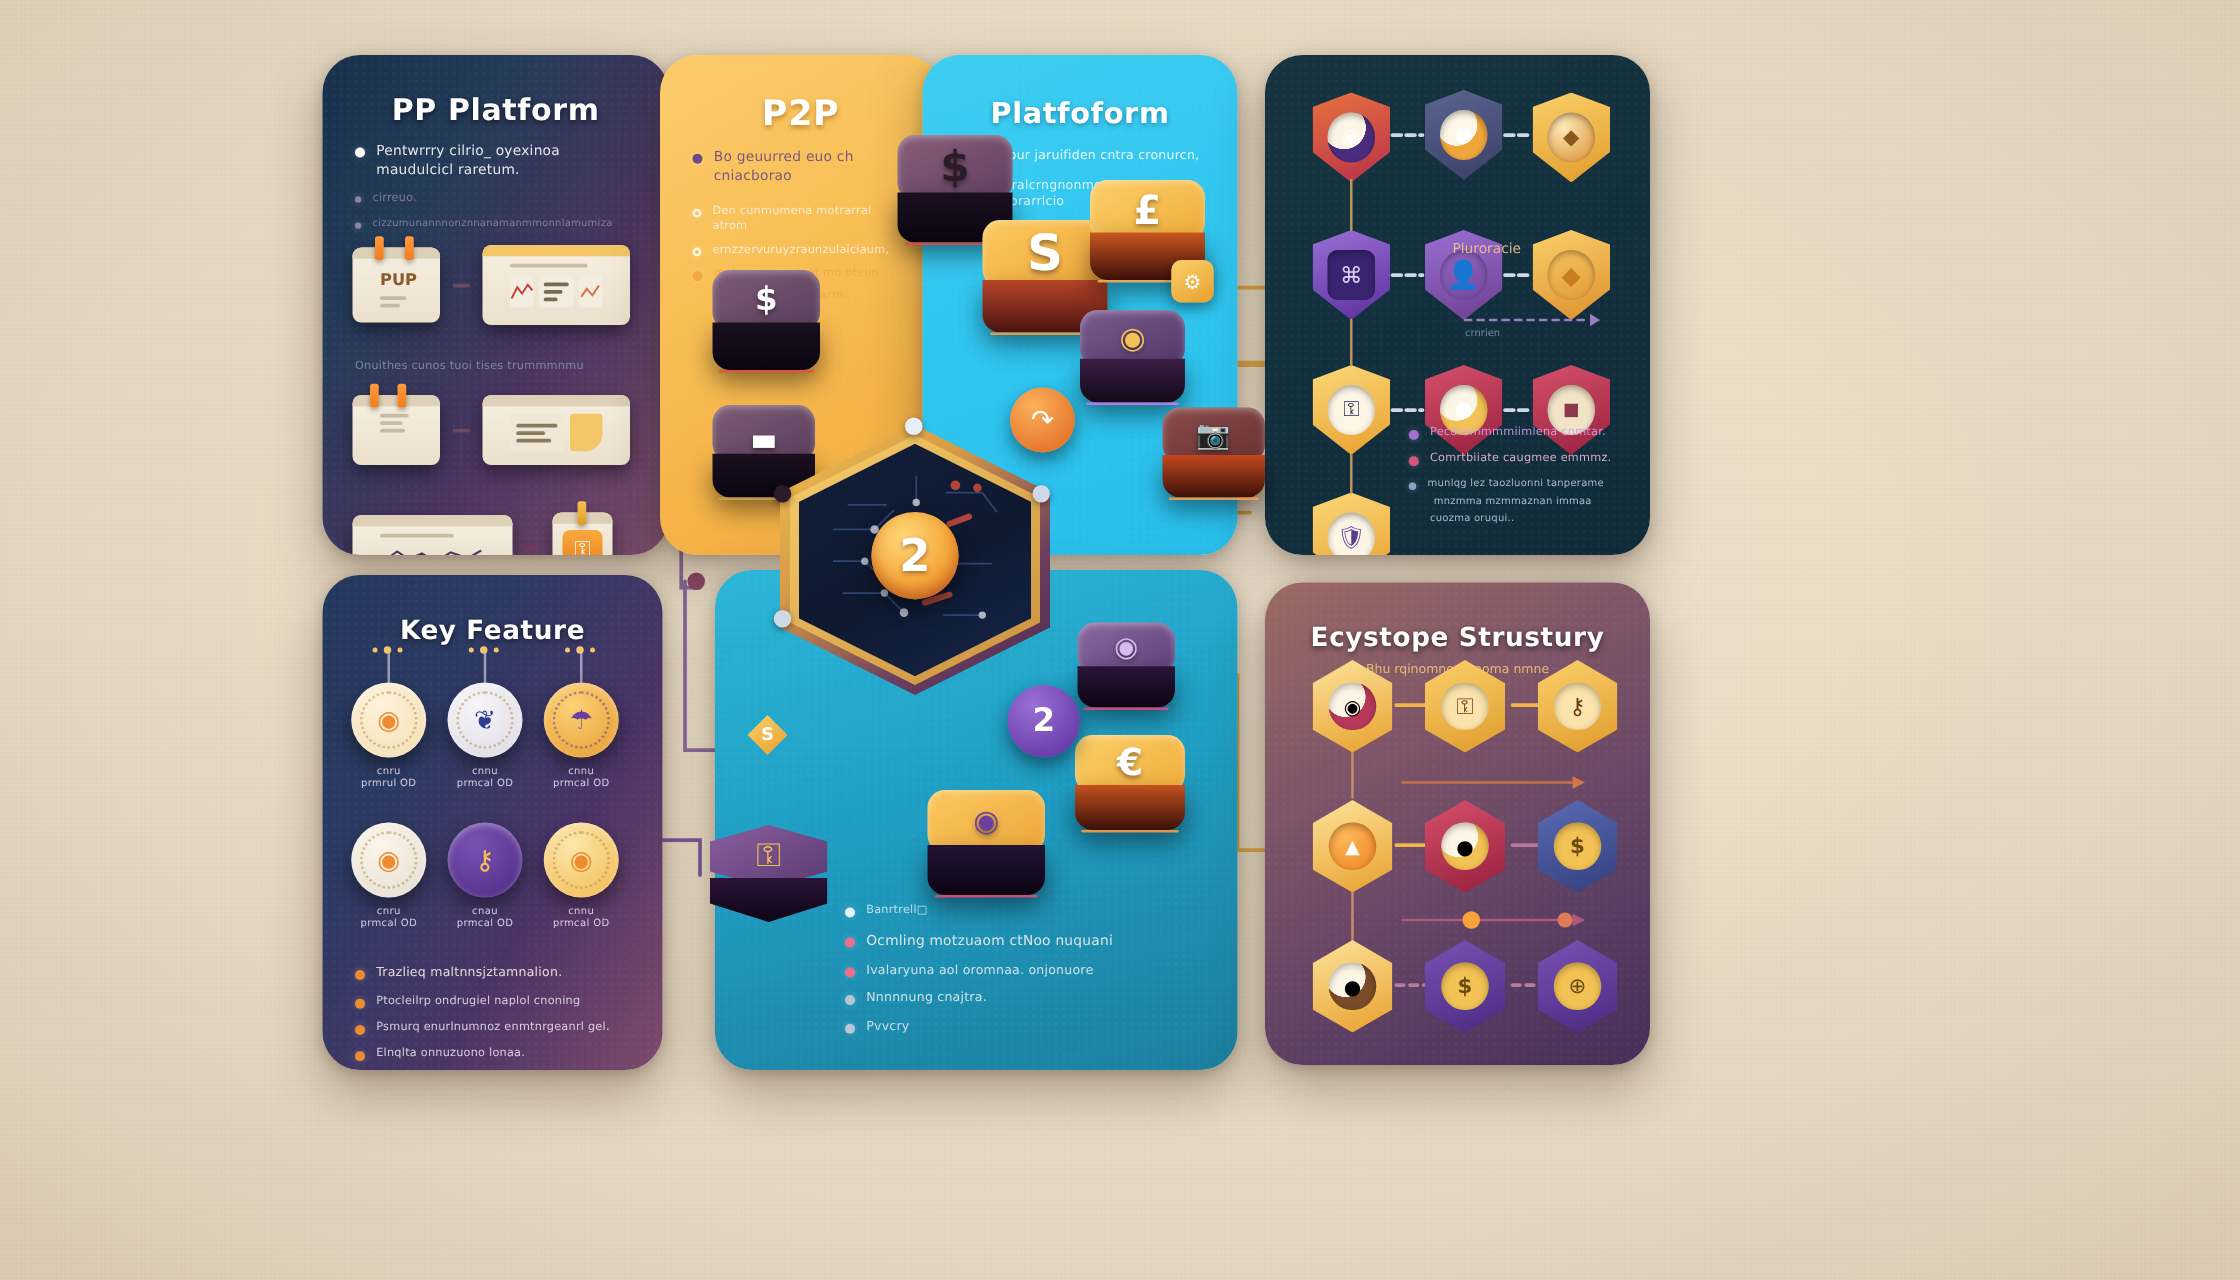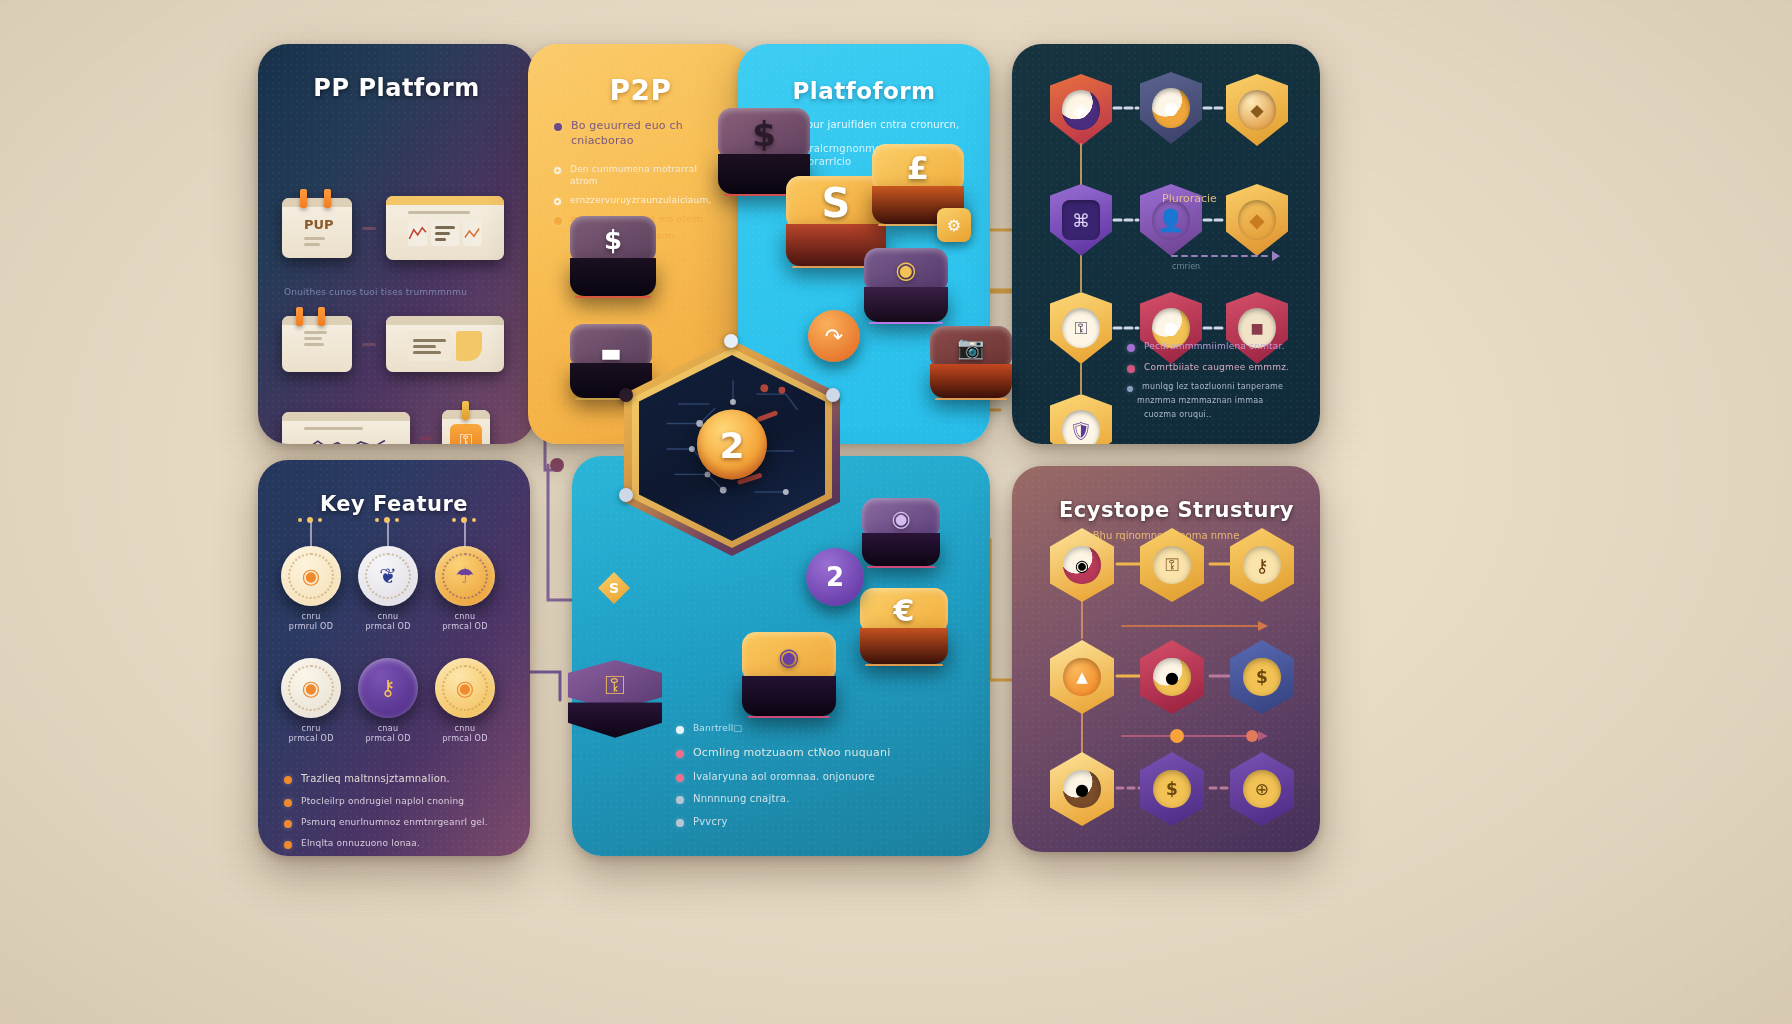--- a/index.html
+++ b/index.html
@@ -77,21 +77,21 @@
   #panel-mid{
     left:572px; top:456px; width:418px; height:400px;
     background:linear-gradient(165deg,#2ab6d8 0%,#1f9ec4 45%,#1b7f9e 100%);
   }
 
   
   #panel-eco{
     left:1012px; top:466px; width:308px; height:386px;
     background:linear-gradient(150deg,#9a6a64 0%,#7d5468 35%,#5d3f63 70%,#432f58 100%);
   }
-  #panel-eco .p-title{color:#fefefe; font-size:21px; margin-top:14px;text-align:right;}
+  #panel-eco .p-title{color:#fefefe; font-size:21px; margin-top:14px;}
   #panel-eco .sub{color:#f3c277; font-size:10px; text-align:center; margin-top:8px; opacity:.9;}
 
   
   .bullets{margin-top:12px;}
   .bullet{display:flex; align-items:flex-start; gap:9px; margin-bottom:9px;}
   .dot{width:8px;height:8px;border-radius:50%;flex:0 0 auto;margin-top:4px;
        box-shadow:0 0 5px rgba(255,255,255,.25);}
   .btxt{font-size:11px; line-height:1.35; letter-spacing:.2px;}
   .blur{filter:blur(.35px); opacity:.88;}
 
@@ -237,20 +237,34 @@
       <circle cx="557" cy="202" r="7"></circle>
       <circle cx="557" cy="236" r="7"></circle>
       <circle cx="557" cy="465" r="7"></circle>
     </g>
   </svg>
 
   <div class="panel" id="panel-pp">
     <div class="grain"></div>
     <div class="inner">
       <div class="p-title">PP Platform</div>
+      <div class="bullets">
+        <div class="bullet">
+          <span class="dot" style="background:#ffffff"></span>
+          <span class="btxt blur" style="color:#ffffff">Pentwrrry cilrio_ oyexinoa maudulcicl raretum.</span>
+        </div>
+        <div class="bullet">
+          <span class="dot" style="background:#8e7fb4;width:5px;height:5px"></span>
+          <span class="btxt blur" style="color:#8e7fb4;font-size:9px">cirreuo.</span>
+        </div>
+        <div class="bullet">
+          <span class="dot" style="background:#8e7fb4;width:5px;height:5px"></span>
+          <span class="btxt blur" style="color:#8e7fb4;font-size:8px">cizzumunannnonznnanamanmmonnlamumiza</span>
+        </div>
+      </div>
     </div>
 
     <div class="docrow" style="left:24px; top:152px;">
       <div class="doc" style="width:70px;height:60px">
         <div class="clip" style="left:18px"></div>
         <div class="clip" style="left:42px"></div>
         <div class="hdr"></div>
         <div class="body">
           <div style="font-size:13px;font-weight:bold;color:#8a5a2a;text-align:center;margin:4px 0 5px">PUP</div>
           <div class="ln" style="width:80%"></div>
@@ -450,21 +464,21 @@
         <span class="btxt blur" style="color:#c9a7e8;font-size:9px">Pecdrammmmiimlena cnmtar.</span>
       </div>
       <div class="bullet">
         <span class="dot" style="background:#d4567e"></span>
         <span class="btxt blur" style="color:#f0bcd2;font-size:9px">Comrtbiiate caugmee emmmz.</span>
       </div>
       <div class="bullet" style="margin-bottom:3px">
         <span class="dot" style="background:#8fa0c4;width:6px;height:6px"></span>
         <span class="btxt blur" style="color:#bfc9e0;font-size:8px">munlqg lez taozluonni tanperame</span>
       </div>
-      <div class="bullet" style="margin-left:10px;margin-bottom:3px">
+      <div class="bullet" style="margin-left:20px;margin-bottom:3px">
         <span class="btxt blur" style="color:#bfc9e0;font-size:8px">mnzmma mzmmaznan immaa</span>
       </div>
       <div class="bullet" style="margin-left:17px">
         <span class="btxt blur" style="color:#bfc9e0;font-size:8px">cuozma oruqui..</span>
       </div>
     </div>
   </div>
 
   <div class="panel" id="panel-keyfeature">
     <div class="grain"></div>

